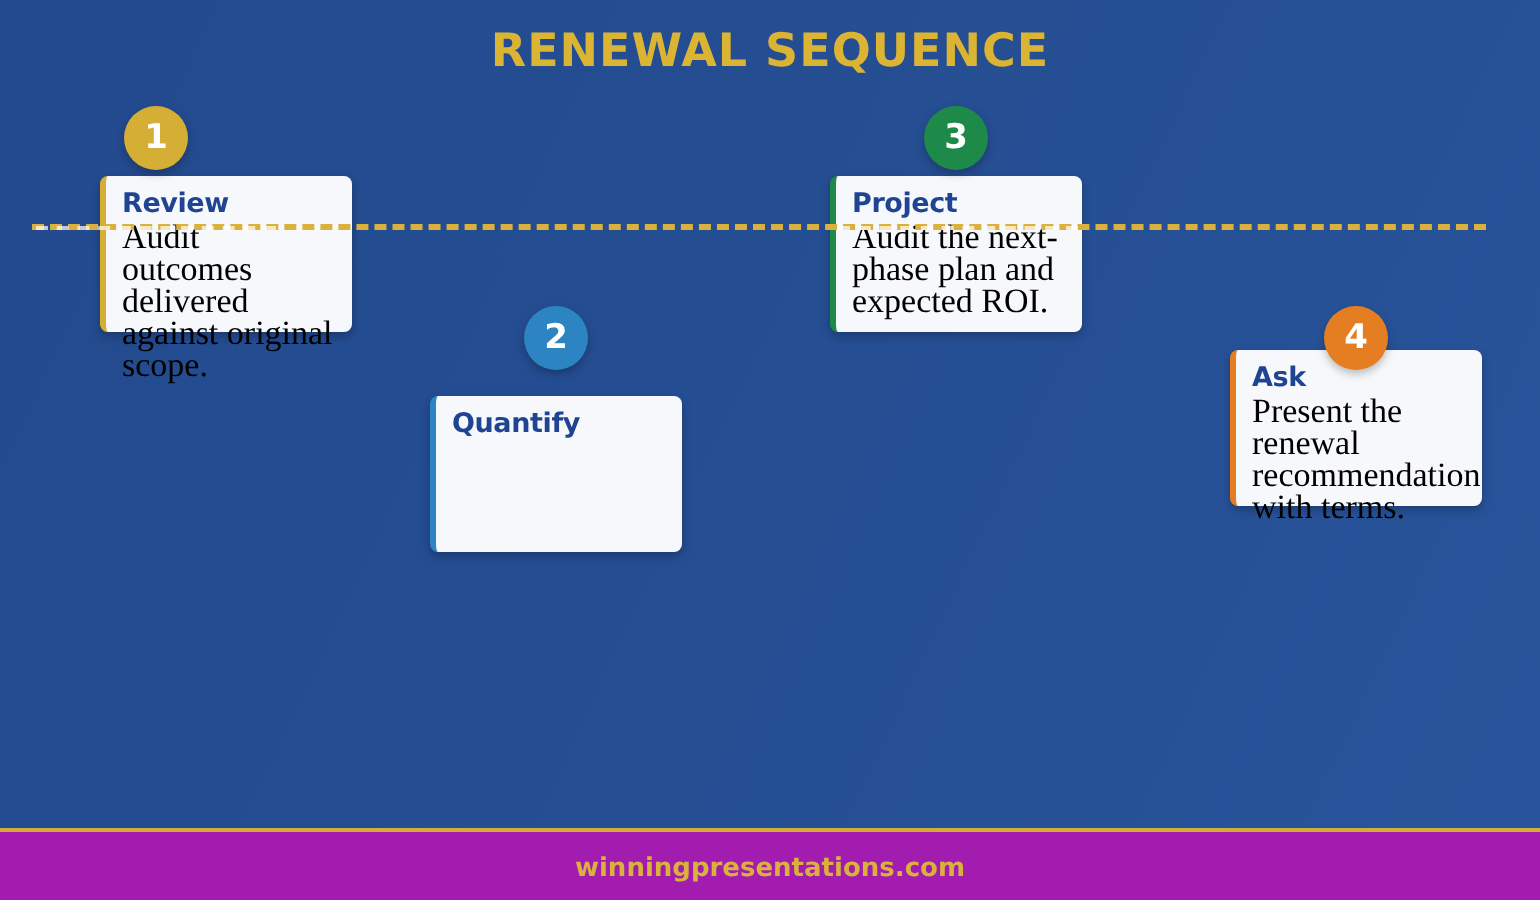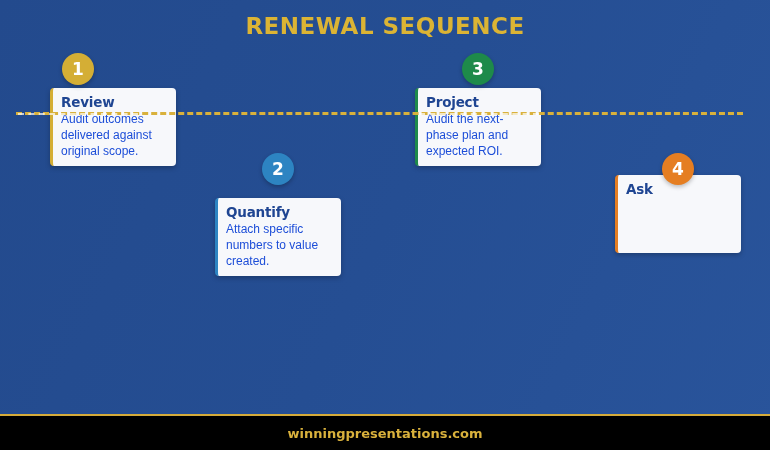--- a/index.html
+++ b/index.html
@@ -56,37 +56,37 @@
     }
     .card-title {
       font-family: "DejaVu Sans", sans-serif;
       font-weight: bold;
       font-size: 13.5px;
       line-height: 17px;
       color: #1f4592;
       letter-spacing: -0.2px;
     }
     .card-body {
-      font-family: Liberation Sans, sans-serif;
-      font-size: 12px;
+      font-family: Liberation Serif, serif;
+      font-size: 17px;
       line-height: 16px;
-      color: #1d4ed8;
+      color: #000000;
       margin-top: 0px;
     }
     .overlay-dash {
       position: absolute;
       height: 0;
       border-top: 2px dashed rgba(255,255,255,0.7);
       z-index: 4;
     }
     .footer {
       position: absolute;
       left: 0; bottom: 0;
       width: 770px; height: 36px;
-      background: #000000;
+      background: #a21caf;
       border-top: 2px solid #d5ab3a;
       text-align: center;
       line-height: 34px;
     }
     .footer-text {
       font-family: "DejaVu Sans", sans-serif;
       font-weight: bold;
       font-size: 13px;
       color: #d9b13c;
     }
@@ -103,29 +103,29 @@
 
 <div class="step-badge" style="left:62px; top:53px; background:#d4ae35;">1</div>
 <div class="card" style="left:30px; top:88px; border-left-color:#d4ae35;margin-left:20px;">
   <div class="card-title">Review</div>
   <div class="card-body">Audit outcomes delivered against original scope.</div>
 </div>
 
 <div class="step-badge" style="left:262px; top:153px; background:#2d84c2;">2</div>
 <div class="card" style="left:215px; top:188px; border-left-color:#2d84c2;margin-top:10px;">
   <div class="card-title">Quantify</div>
-  <div class="card-body">Attach specific numbers to value created.</div>
 </div>
 
 <div class="step-badge" style="left:462px; top:53px; background:#1e8a4a;">3</div>
 <div class="card" style="left:415px; top:88px; border-left-color:#1e8a4a;">
   <div class="card-title">Project</div>
   <div class="card-body">Audit the next-phase plan and expected ROI.</div>
 </div>
 
 <div class="step-badge" style="left:662px; top:153px; background:#e57e22;">4</div>
 <div class="card" style="left:615px; top:175px; border-left-color:#e57e22;">
   <div class="card-title">Ask</div>
+  <div class="card-body">Present the renewal recommendation with terms.</div>
 </div>
 
 <div class="footer">
   <span class="footer-text">winningpresentations.com</span>
 </div>
 
 </body></html>

